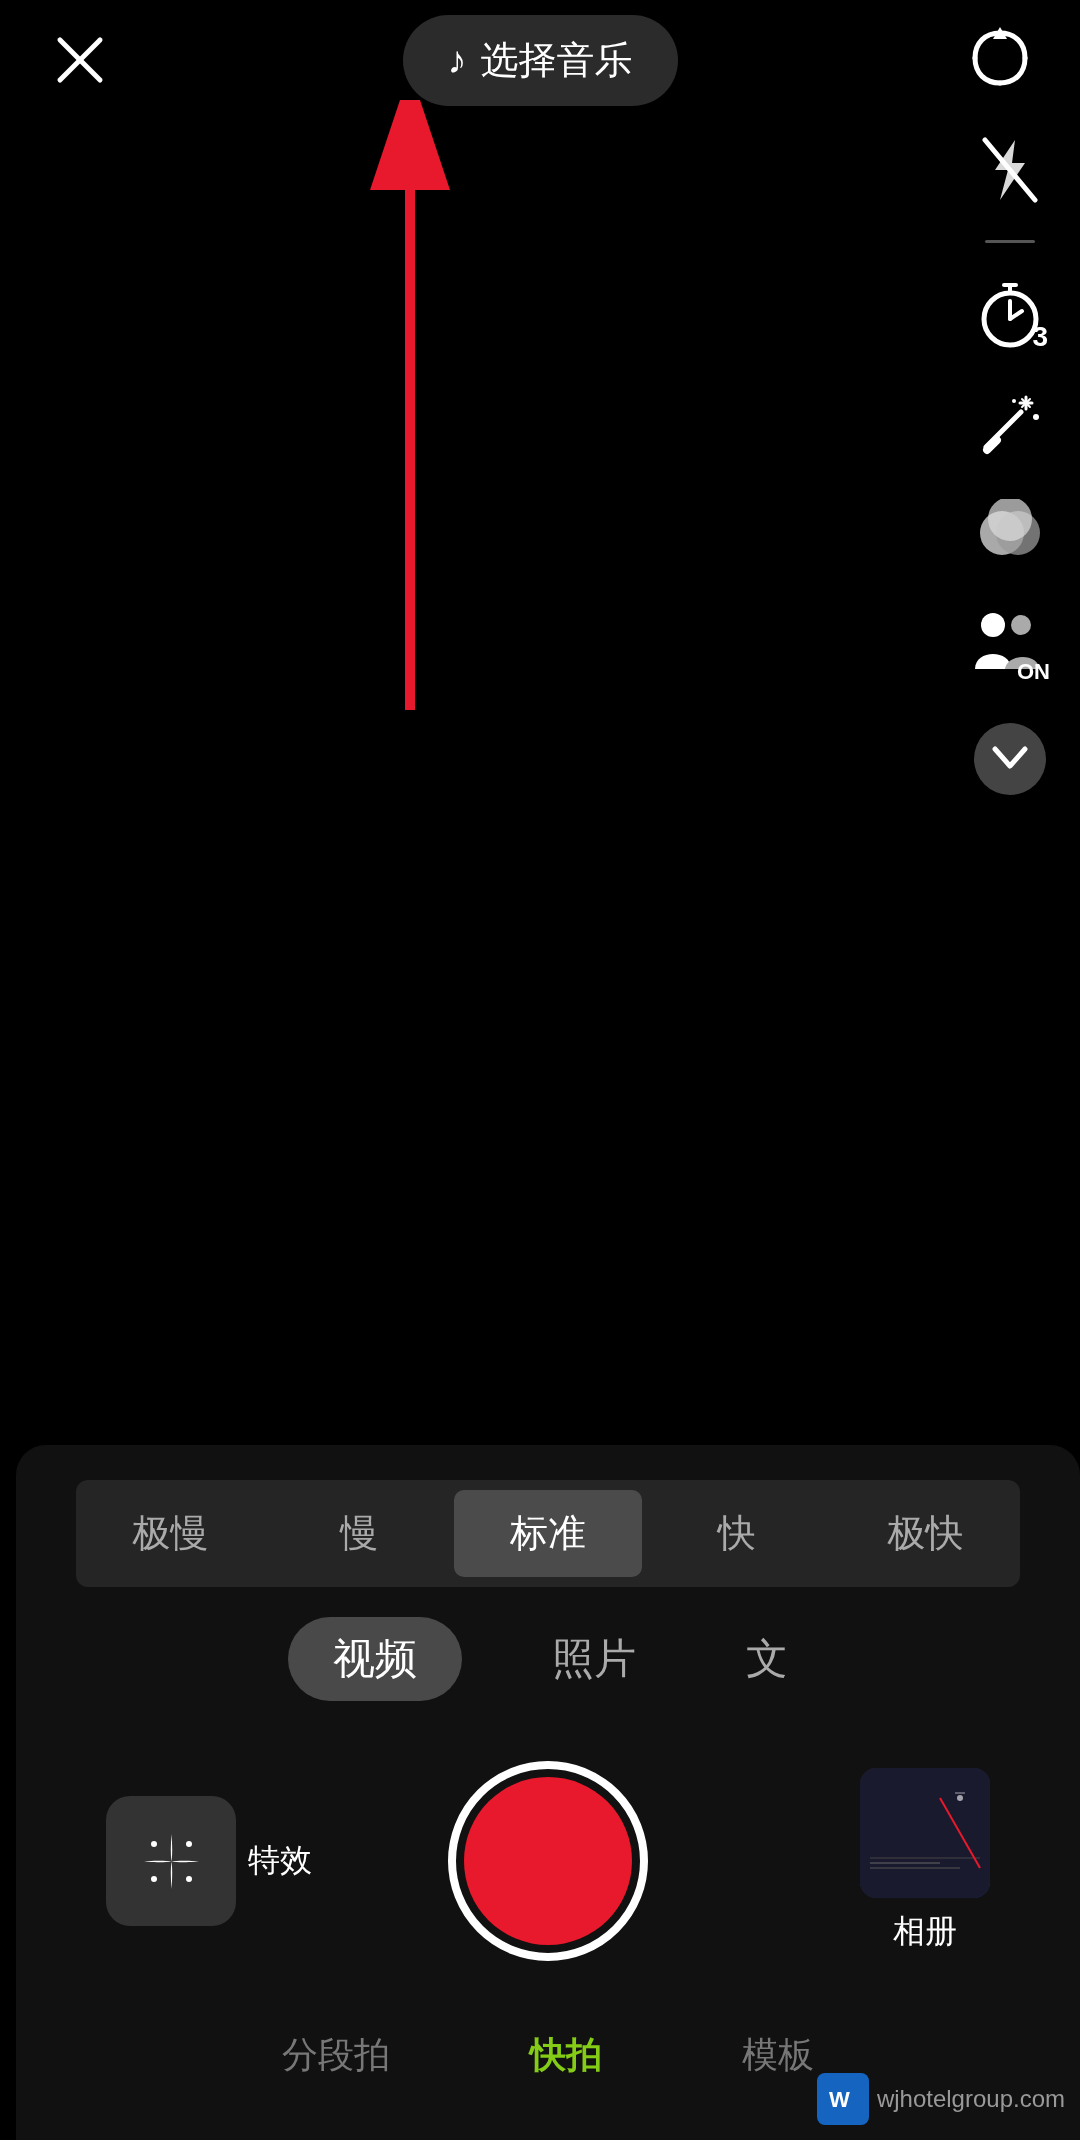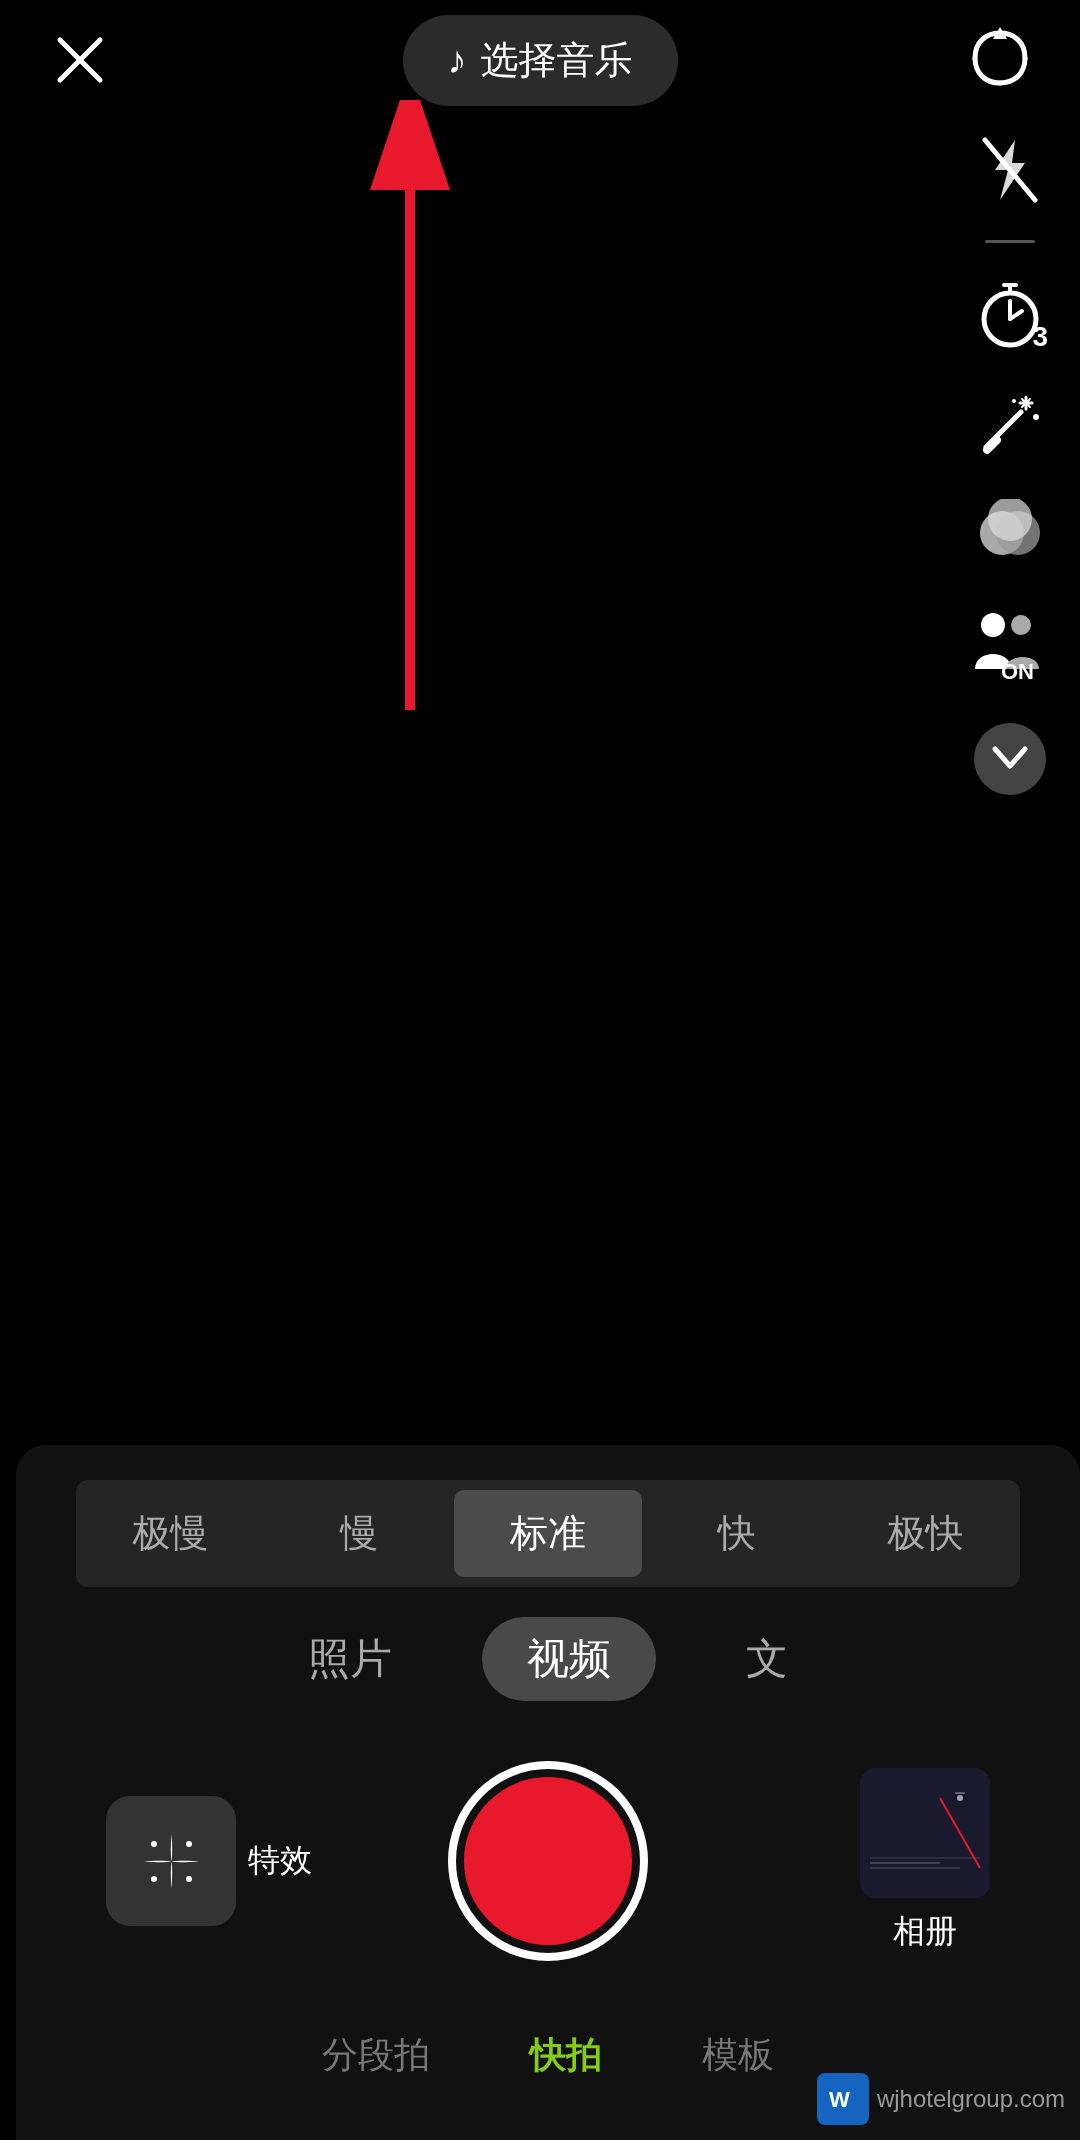--- a/index.html
+++ b/index.html
@@ -286,21 +286,21 @@
 
     .album-label {
       color: #fff;
       font-size: 32px;
     }
 
     
     .bottom-tabs {
       display: flex;
       justify-content: center;
-      gap: 80px;
+      gap: 120px;
       padding-bottom: 30px;
     }
 
     .tab-item {
       color: #777;
       font-size: 36px;
       cursor: pointer;
       padding: 10px;
     }
 
@@ -412,43 +412,43 @@
   </div>
 
   <div class="sidebar-icon" style="position:relative;">
     <svg width="78" height="72" viewBox="0 0 78 72">
 
       <circle cx="22" cy="18" r="12" fill="white"></circle>
       <path d="M4 62 C4 42 40 42 40 62" fill="white"></path>
       <circle cx="50" cy="18" r="10" fill="#aaa"></circle>
       <path d="M34 62 C36 46 68 46 68 62" fill="#aaa"></path>
     </svg>
-    <span style="color:#fff;font-size:22px;font-weight:bold;position:absolute;bottom:0;right:16px;background:transparent;line-height:1;">ON</span>
+    <span style="color:#fff;font-size:22px;font-weight:bold;position:absolute;bottom:0;right:0;background:transparent;line-height:1;">ON</span>
   </div>
 
   <div class="chevron-down-btn">
     <svg width="40" height="30" viewBox="0 0 40 30">
       <polyline points="5,5 20,22 35,5" stroke="white" stroke-width="5" fill="none" stroke-linecap="round" stroke-linejoin="round"></polyline>
     </svg>
   </div>
 </div>
 
 <div class="bottom-controls" style="position:absolute;bottom:0;left:16px;right:0;background:#111;border-radius:30px 30px 0 0;padding:35px 0 20px;">
 
   <div class="speed-row">
     <div class="speed-item">极慢</div>
     <div class="speed-item">慢</div>
     <div class="speed-item active">标准</div>
     <div class="speed-item">快</div>
     <div class="speed-item">极快</div>
   </div>
 
   <div class="mode-row" style="margin-top:30px;">
+    <div class="mode-item active">视频</div>
     <div class="mode-item">照片</div>
-    <div class="mode-item active">视频</div>
     <div class="mode-item">文</div>
   </div>
 
   <div class="capture-row" style="margin-top:30px;position:relative;height:240px;display:flex;align-items:center;justify-content:center;">
 
     <div class="effects-btn" style="position:absolute;left:90px;">
       <div class="effects-icon-box">
         <svg width="75" height="75" viewBox="0 0 75 75">
           <path d="M37.5 5 L41 30 L66 30 L46 46 L53 71 L37.5 55 L22 71 L29 46 L9 30 L34 30 Z" fill="white" opacity="0"></path>
 

